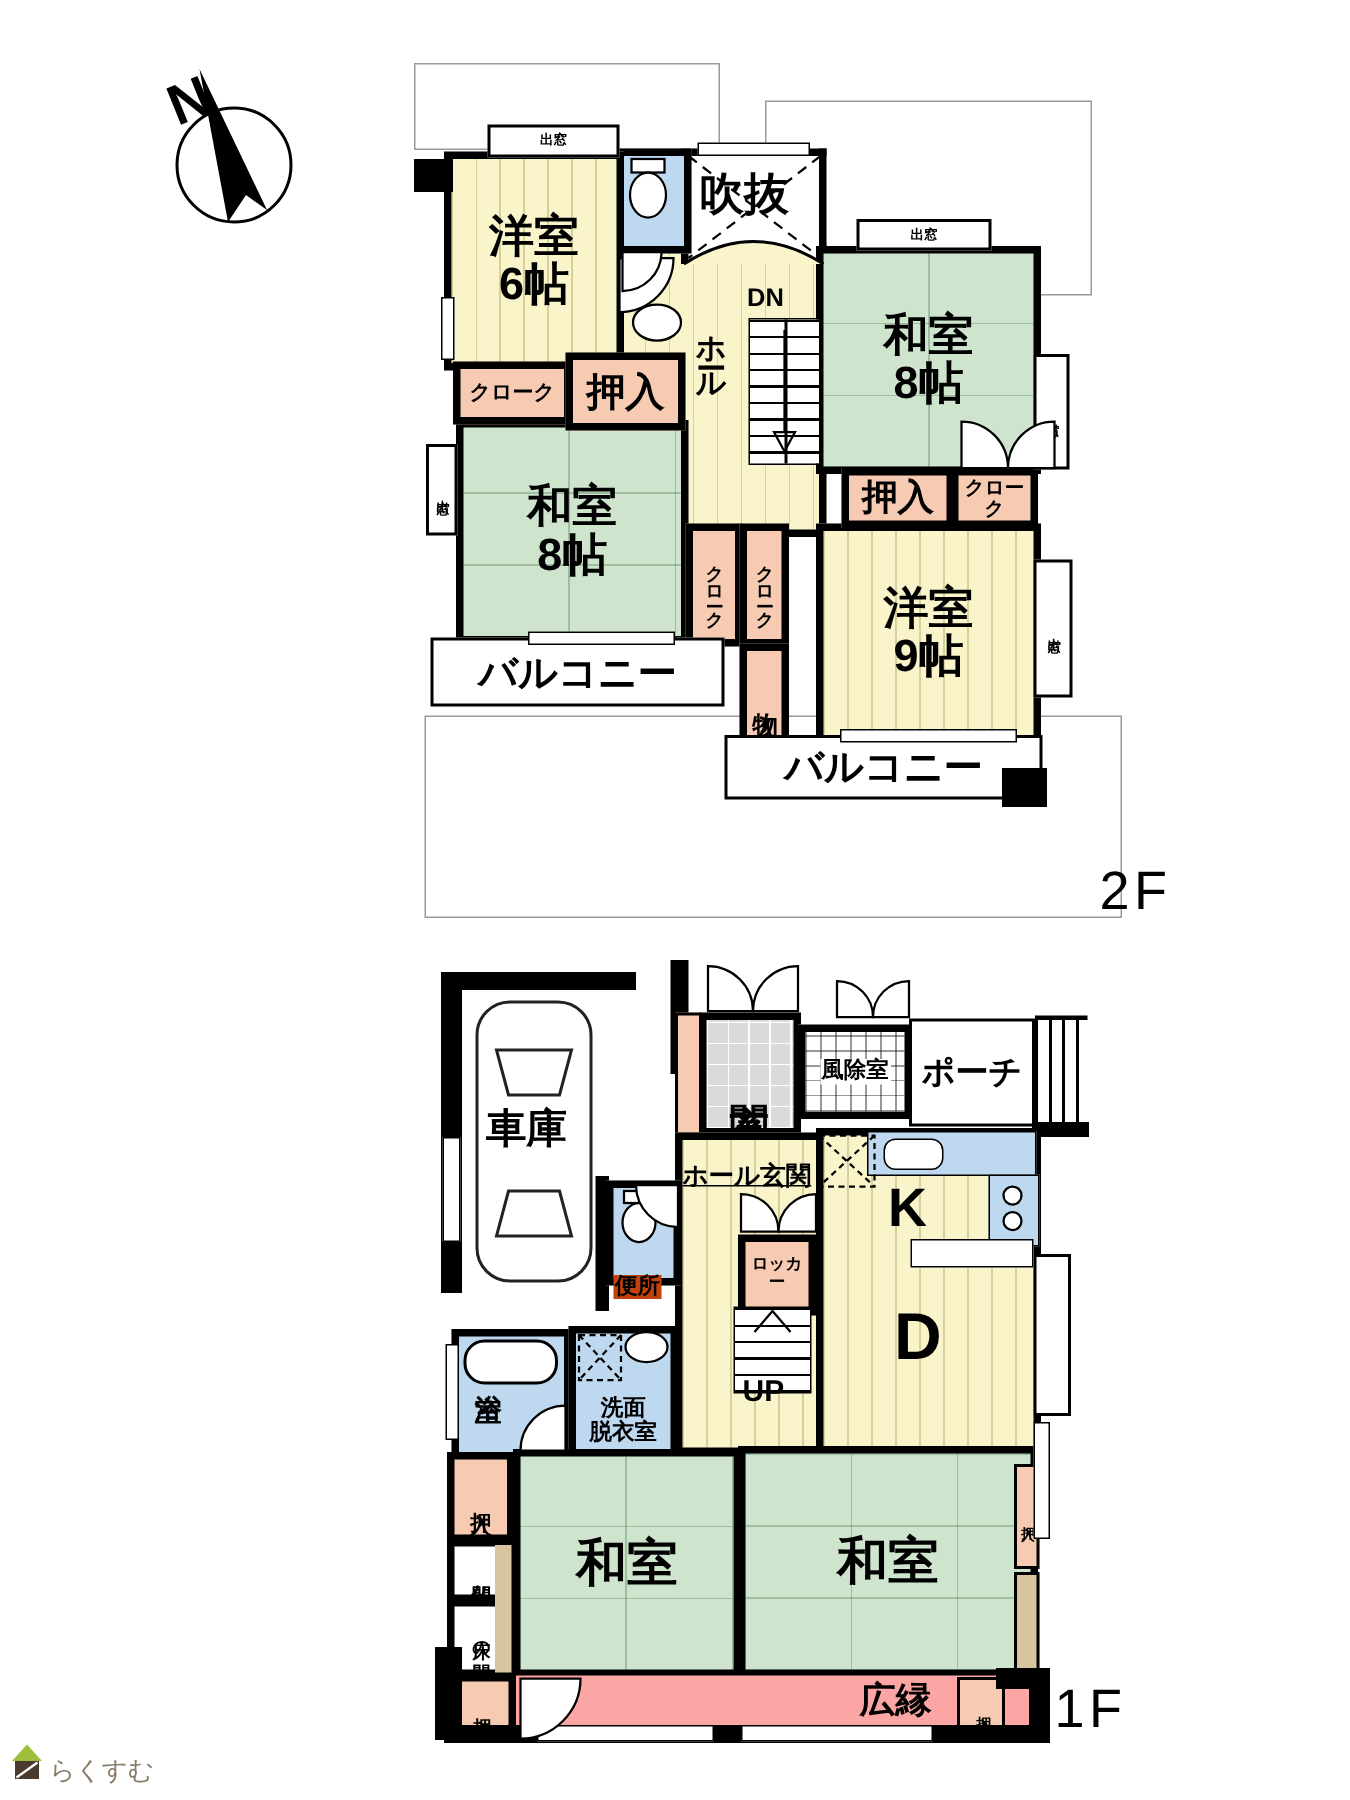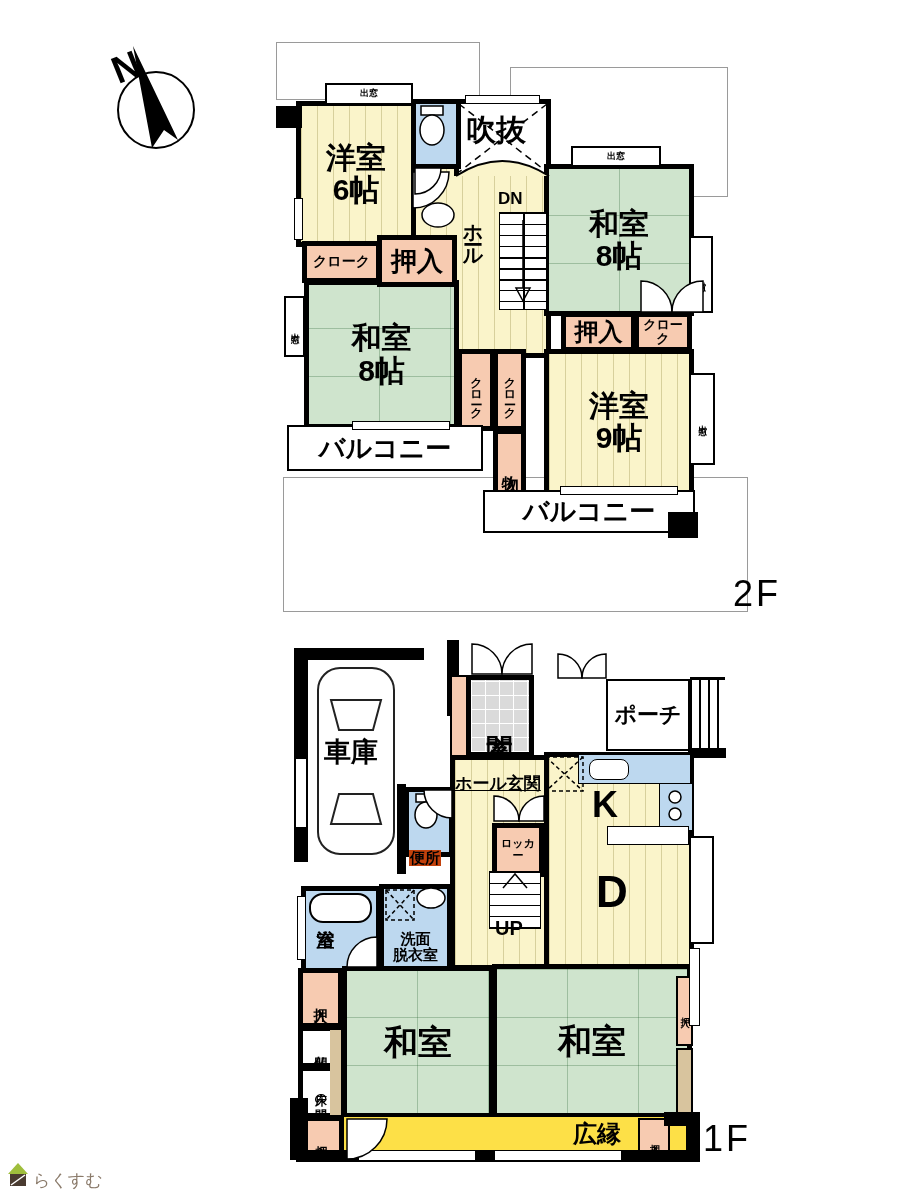--- a/index.html
+++ b/index.html
@@ -128,20 +128,23 @@
   <div class="abs wallfill" style="left:294px;top:648px;width:130px;height:12px;"></div>
   <div class="abs wallfill" style="left:294px;top:648px;width:14px;height:214px;"></div>
   <div class="abs win" style="left:295px;top:758px;width:12px;height:70px;"></div>
   <span class="abs lbl" style="left:324px;top:738px;font-size:27px;">車庫</span>
   <div class="abs wallfill" style="left:447px;top:640px;width:12px;height:76px;"></div>
 
   <div class="abs closet" style="left:450px;top:675px;width:18px;height:82px;border:2px solid #000;"></div>
   <div class="abs room tile ctr" style="left:466px;top:675px;width:68px;height:82px;">
     <span class="lbl v" style="font-size:26px;">玄関</span>
   </div>
+  <div class="abs room grid ctr" style="left:532px;top:683px;width:76px;height:63px;">
+    <span class="lbl" style="font-size:15px;background:#fff;padding:0 1px;">風除室</span>
+  </div>
   <div class="abs thin ctr" style="left:606px;top:679px;width:84px;height:72px;background:#fff;">
     <span class="lbl" style="font-size:22px;">ポーチ</span>
   </div>
   <div class="abs rail" style="left:690px;top:677px;width:35px;height:74px;"></div>
   <div class="abs wallfill" style="left:688px;top:748px;width:38px;height:10px;"></div>
 
   <div class="abs room wood" style="left:450px;top:755px;width:102px;height:215px;"></div>
   <span class="abs lbl" style="left:455px;top:775px;font-size:17px;text-decoration:underline;">ホール玄関</span>
 
   <div class="abs room wood" style="left:544px;top:752px;width:150px;height:218px;"></div>
@@ -190,21 +193,21 @@
   </div>
   <div class="abs room tatami ctr" style="left:492px;top:964px;width:200px;height:154px;">
     <span class="lbl" style="font-size:34px;">和室</span>
   </div>
   <div class="abs closet ctr" style="left:676px;top:976px;width:17px;height:70px;border:2px solid #000;">
     <span class="lbl v" style="font-size:9px;">押入</span>
   </div>
   <div class="abs tan" style="left:676px;top:1048px;width:17px;height:66px;border:2px solid #000;"></div>
   <div class="abs win" style="left:689px;top:948px;width:11px;height:78px;"></div>
 
-  <div class="abs ctr" style="left:342px;top:1114px;width:350px;height:38px;background:#fde047;border:2px solid #000;border-top-width:3px;">
+  <div class="abs ctr" style="left:342px;top:1114px;width:350px;height:38px;background:#fca5a5;border:2px solid #000;border-top-width:3px;">
     <span class="lbl" style="font-size:24px;margin-left:160px;">広縁</span>
   </div>
   <div class="abs room closet ctr" style="left:298px;top:1116px;width:46px;height:42px;">
     <span class="lbl v" style="font-size:12px;">押入</span>
   </div>
   <div class="abs closet ctr" style="left:638px;top:1118px;width:32px;height:38px;border:2.5px solid #000;">
     <span class="lbl v" style="font-size:10px;">押入</span>
   </div>
 
   <div class="abs wallfill" style="left:296px;top:1150px;width:396px;height:12px;"></div>

